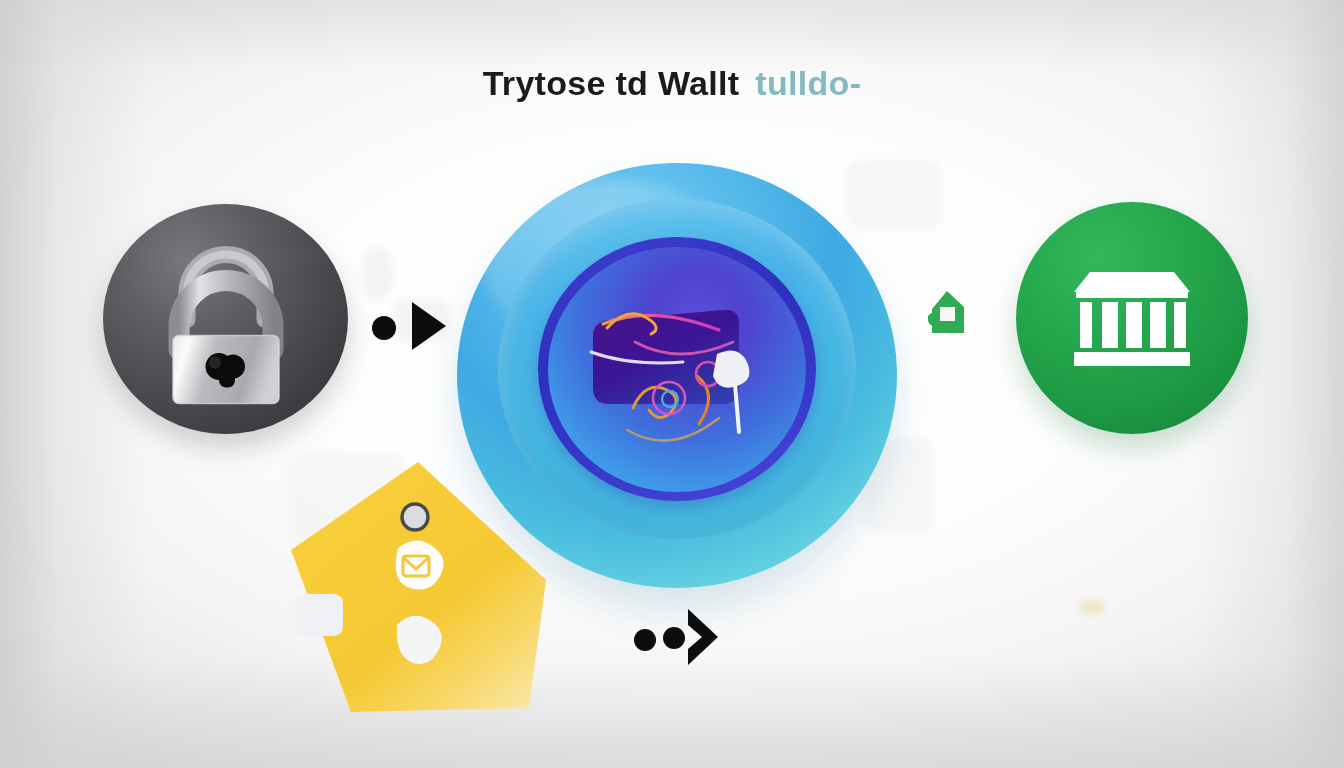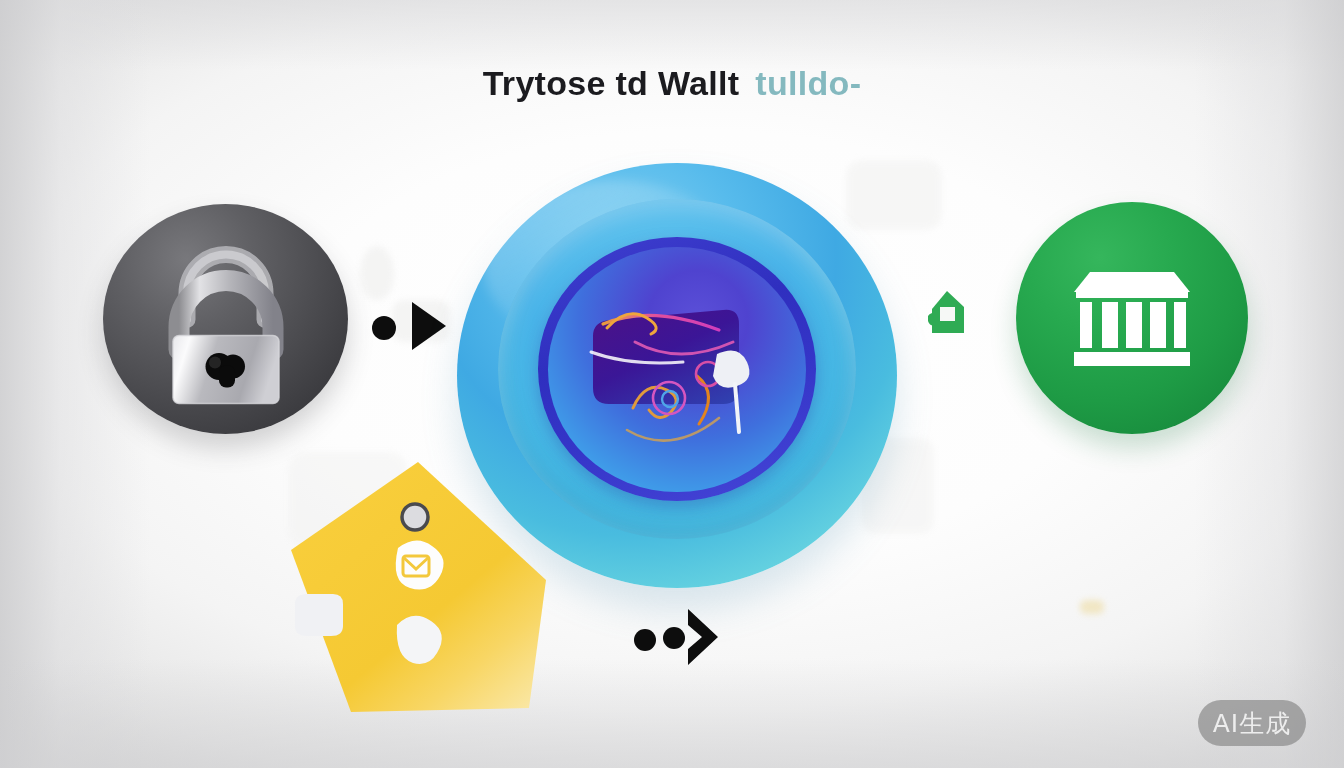--- a/index.html
+++ b/index.html
@@ -357,17 +357,14 @@
 
     <path d="M10 146 q0 -10 12 -10 h26 q10 0 10 10 v22 q0 10 -12 10 h-24 q-12 0 -12 -10 Z" fill="#f0f1f4"></path>
   </svg>
 
   <svg class="arrow-2" viewBox="0 0 86 62">
     <circle cx="11" cy="35" r="11" fill="#0d0d0d"></circle>
     <circle cx="40" cy="33" r="11" fill="#0d0d0d"></circle>
     <path d="M54 4 L84 32 L54 60 L54 44 L68 32 L54 20 Z" fill="#0d0d0d"></path>
   </svg>
 
-  <div class="watermark">
-    <span class="watermark-text">AI生成</span>
-  </div>
 
 </div>
 
 </body></html>

